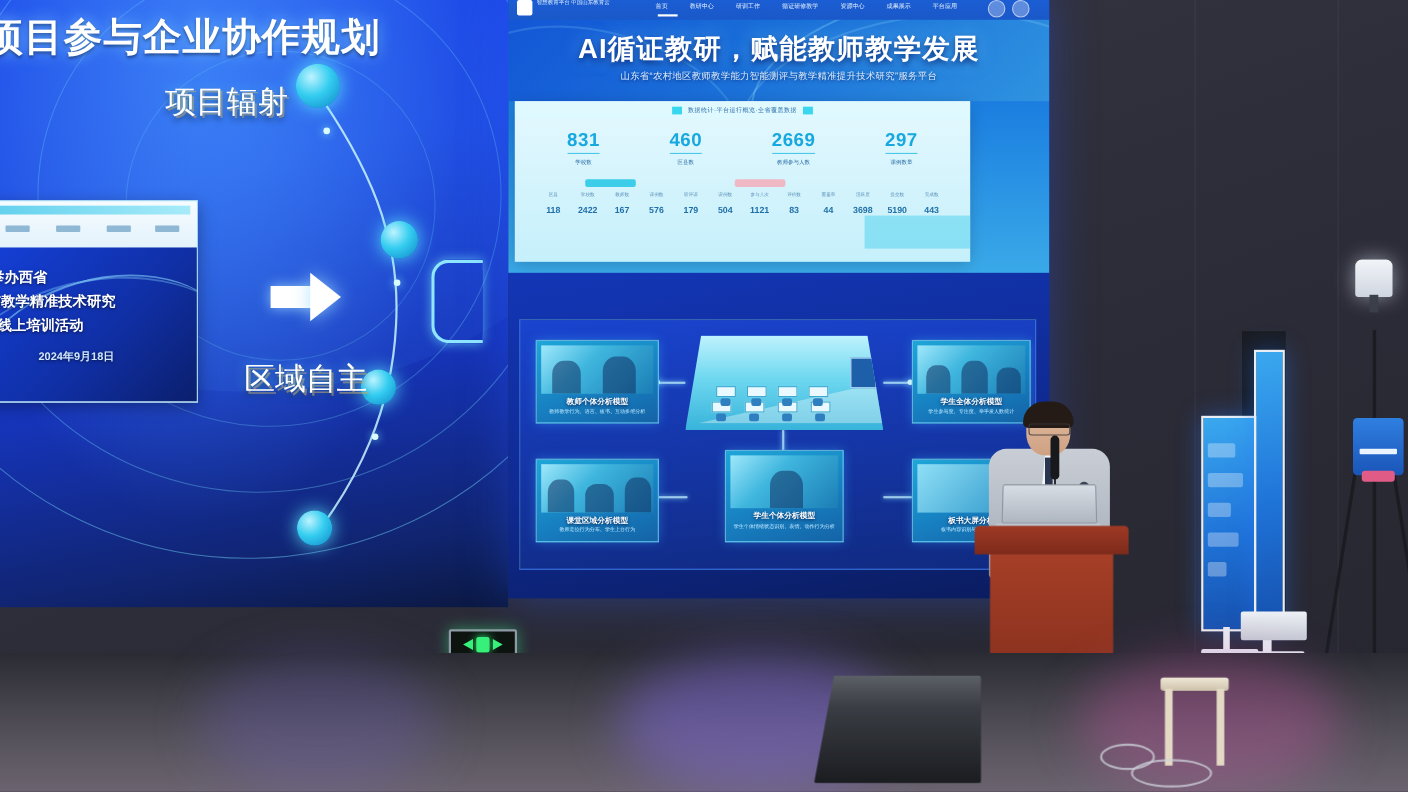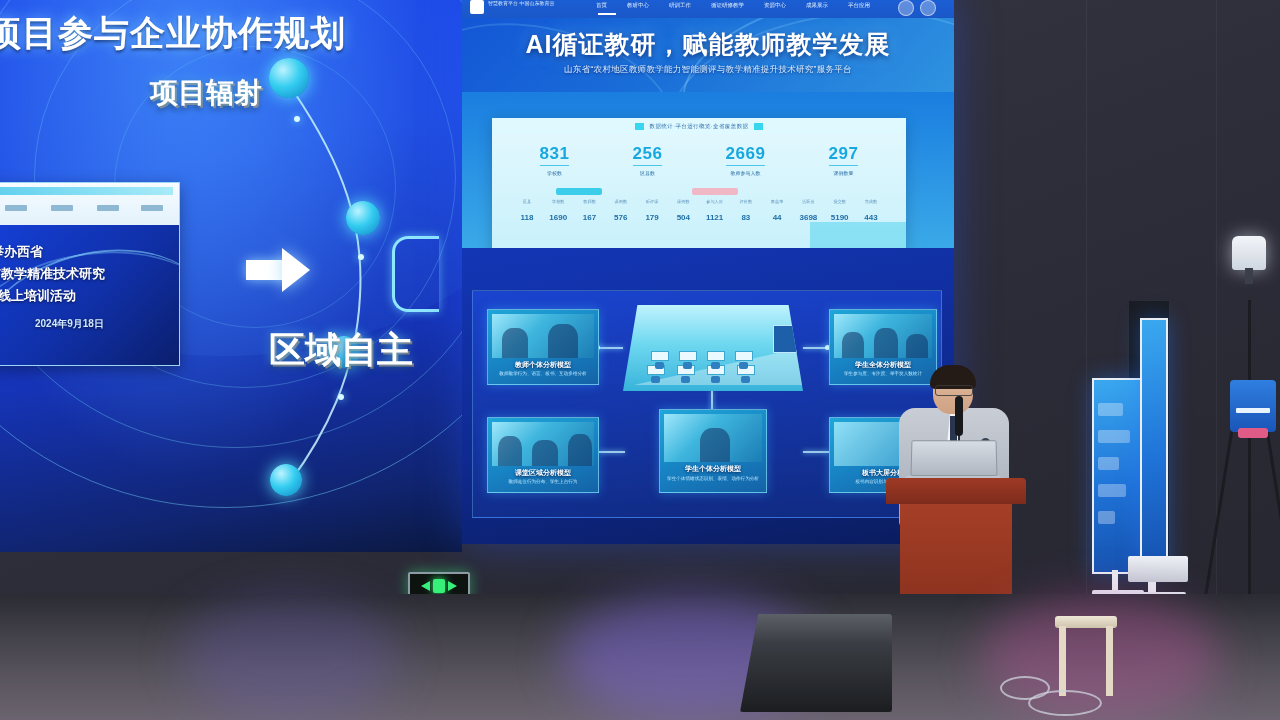--- a/index.html
+++ b/index.html
@@ -22,25 +22,25 @@
   .arc.a2{width:560px;height:560px;left:-40px;top:-110px;border-color:rgba(120,220,255,.35);}
   .arc.a3{width:420px;height:420px;left:40px;top:-30px;border-color:rgba(120,220,255,.28);}
   .arc.a4{width:280px;height:280px;left:120px;top:50px;border-color:rgba(120,220,255,.22);}
   .dome{position:absolute;left:-150px;top:-260px;width:760px;height:620px;border-radius:50%;
      background:radial-gradient(ellipse at 50% 60%, rgba(70,150,255,.30) 0%, rgba(20,60,200,0) 70%);}
 
   .slide-title{position:absolute;left:-8px;top:14px;width:360px;text-align:left;
      font-size:35px;font-weight:bold;color:#fff;letter-spacing:1px;
      text-shadow:0 0 14px rgba(120,200,255,.9),0 2px 3px rgba(0,20,80,.8);white-space:nowrap;}
 
-  .node-label{position:absolute;font-weight:bold;color:#fff;white-space:nowrap;
+  .node-label{position:absolute;font-weight:normal;color:#fff;white-space:nowrap;
      text-shadow:0 0 10px rgba(90,190,255,.95),2px 2px 0 rgba(210,170,90,.55),0 3px 6px rgba(0,10,60,.9);}
   .nl-1{left:156px;top:78px;font-size:28px;}
   .nl-2{left:238px;top:196px;font-size:28px;}
-  .nl-3{left:228px;top:330px;font-size:36px;margin-left:47px;}
+  .nl-3{left:228px;top:330px;font-size:28px;}
   .nl-4{left:176px;top:460px;font-size:28px;}
 
   .glow-dot{position:absolute;border-radius:50%;
      background:radial-gradient(circle at 35% 30%,#bdf3ff 0%,#34cdf0 45%,#0e86c8 100%);
      box-shadow:0 0 16px rgba(90,230,255,.9);}
   .gd1{width:40px;height:40px;left:275px;top:62px;}
   .gd2{width:34px;height:34px;left:352px;top:205px;}
   .gd3{width:32px;height:32px;left:334px;top:340px;}
   .gd4{width:32px;height:32px;left:276px;top:468px;}
   .tiny-dot{position:absolute;width:6px;height:6px;border-radius:50%;background:#d8fbff;
@@ -103,23 +103,23 @@
   .hero-wave2{position:absolute;right:-60px;top:-4px;width:340px;height:170px;
      border-radius:50%;border:2px solid rgba(150,225,255,.22);transform:rotate(-8deg);}
   .hero-wave3{position:absolute;left:-50px;top:10px;width:260px;height:140px;
      border-radius:50%;border:2px solid rgba(150,225,255,.18);transform:rotate(14deg);}
   .hero-title{position:absolute;left:0;right:0;top:10px;text-align:center;
      font-size:25px;font-weight:bold;color:#fff;letter-spacing:1px;
      text-shadow:0 2px 6px rgba(0,30,110,.85),0 0 16px rgba(120,210,255,.55);}
   .hero-sub{position:absolute;left:0;right:0;top:46px;text-align:center;
      font-size:8.5px;color:#dceeff;letter-spacing:.3px;text-shadow:0 1px 3px rgba(0,20,90,.7);}
 
-  .panel{position:absolute;left:30px;top:96px;width:414px;height:146px;
+  .panel{position:absolute;left:6px;top:96px;width:414px;height:146px;
      background:linear-gradient(180deg,rgba(235,252,255,.97),rgba(205,244,252,.95));
-     box-shadow:0 3px 14px rgba(0,0,0,.2);overflow:hidden;margin-top:26px;}
+     box-shadow:0 3px 14px rgba(0,0,0,.2);overflow:hidden;}
   .panel-head{height:16px;display:flex;align-items:center;justify-content:center;gap:6px;
      background:rgba(222,248,255,.9);}
   .panel-head i{display:block;width:9px;height:7px;background:#39d6ef;}
   .panel-head em{font-style:normal;font-size:5.5px;color:#2f6ea8;letter-spacing:.4px;}
   .stats{display:flex;justify-content:space-around;padding:10px 16px 4px;}
   .stat{text-align:center;}
   .stat .num{font-size:17px;font-weight:bold;color:#17a8e0;letter-spacing:.5px;
      border-bottom:1.5px solid #49c8ea;padding-bottom:1px;display:inline-block;}
   .stat .cap{margin-top:4px;font-size:5px;color:#2c6fa6;}
   .tbl{margin:8px 12px 0;}
@@ -346,21 +346,21 @@
             <em>数据统计·平台运行概览·全省覆盖数据</em>
             <i></i>
         </div>
 
         <div class="stats">
           <div class="stat">
             <span class="num">831</span>
             <div class="cap">学校数</div>
           </div>
           <div class="stat">
-            <span class="num">256</span>
+            <span class="num">460</span>
             <div class="cap">区县数</div>
           </div>
           <div class="stat">
             <span class="num">2669</span>
             <div class="cap">教师参与人数</div>
           </div>
           <div class="stat">
             <span class="num">297</span>
             <div class="cap">课例数量</div>
           </div>
@@ -368,21 +368,21 @@
 
         <div class="hl-band"></div>
 
         <div class="tbl">
           <div class="tbl-tabs">
             <b class="t1"></b>
             <b class="t2"></b>
           </div>
           <div class="tbl-row">
             <div class="cell"><span class="ch">区县</span><span class="cv">118</span></div>
-            <div class="cell"><span class="ch">学校数</span><span class="cv">1690</span></div>
+            <div class="cell"><span class="ch">学校数</span><span class="cv">2422</span></div>
             <div class="cell"><span class="ch">教师数</span><span class="cv">167</span></div>
             <div class="cell"><span class="ch">课例数</span><span class="cv">576</span></div>
             <div class="cell"><span class="ch">听评课</span><span class="cv">179</span></div>
             <div class="cell"><span class="ch">课例数</span><span class="cv">504</span></div>
             <div class="cell"><span class="ch">参与人次</span><span class="cv">1121</span></div>
             <div class="cell"><span class="ch">评价数</span><span class="cv">83</span></div>
             <div class="cell"><span class="ch">覆盖率</span><span class="cv">44</span></div>
             <div class="cell"><span class="ch">活跃度</span><span class="cv">3698</span></div>
             <div class="cell"><span class="ch">提交数</span><span class="cv">5190</span></div>
             <div class="cell"><span class="ch">完成数</span><span class="cv">443</span></div>

